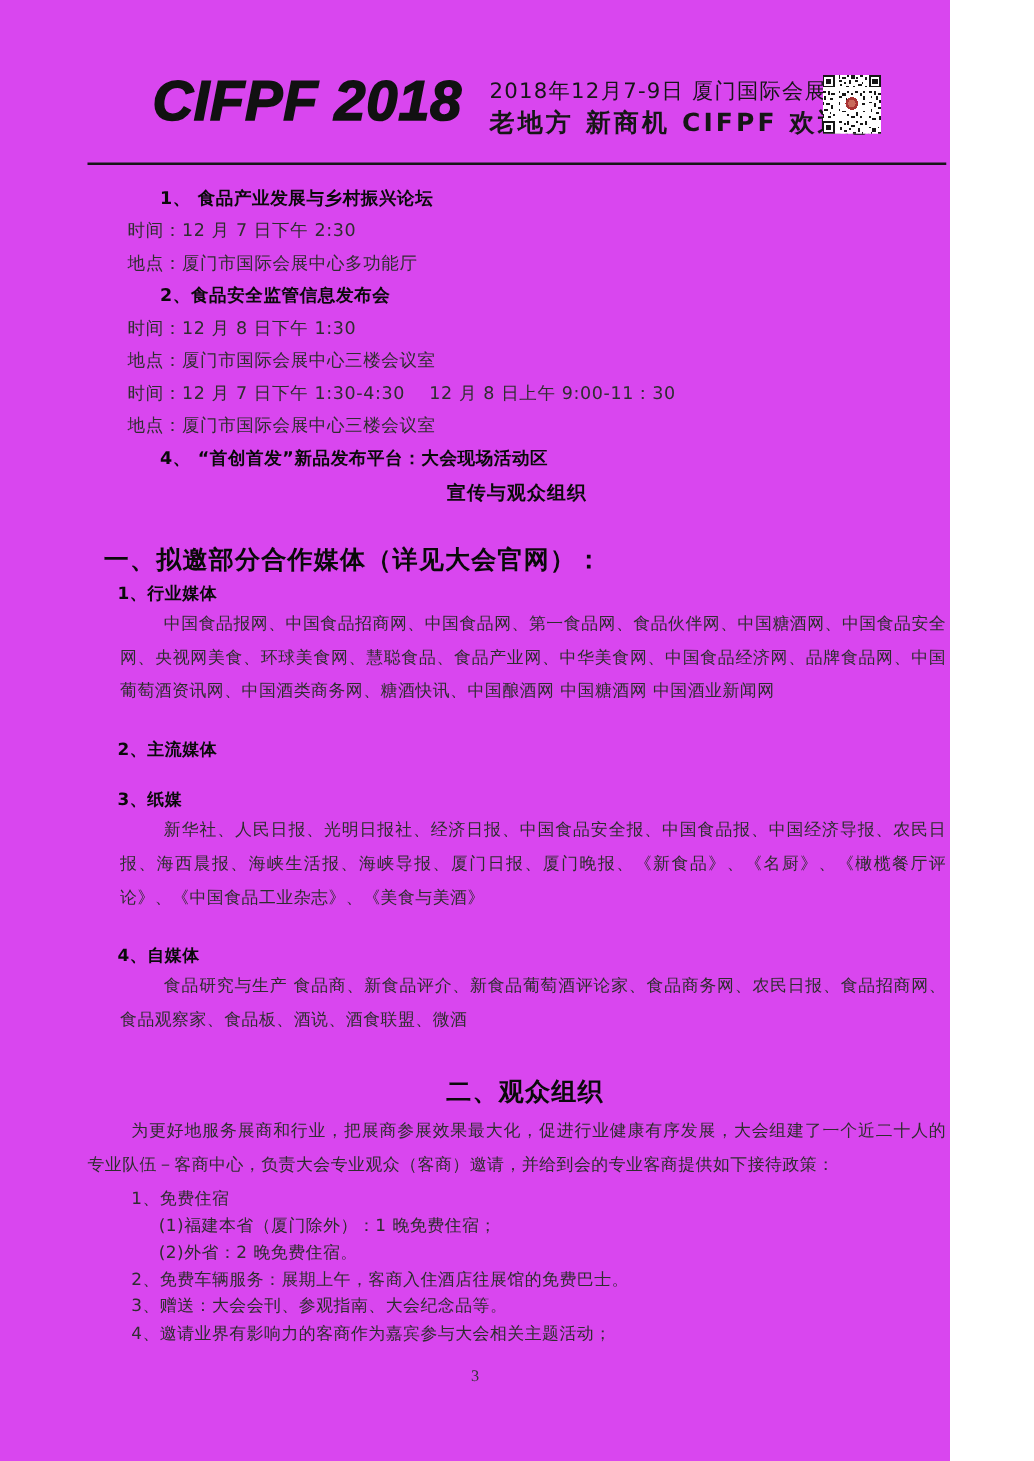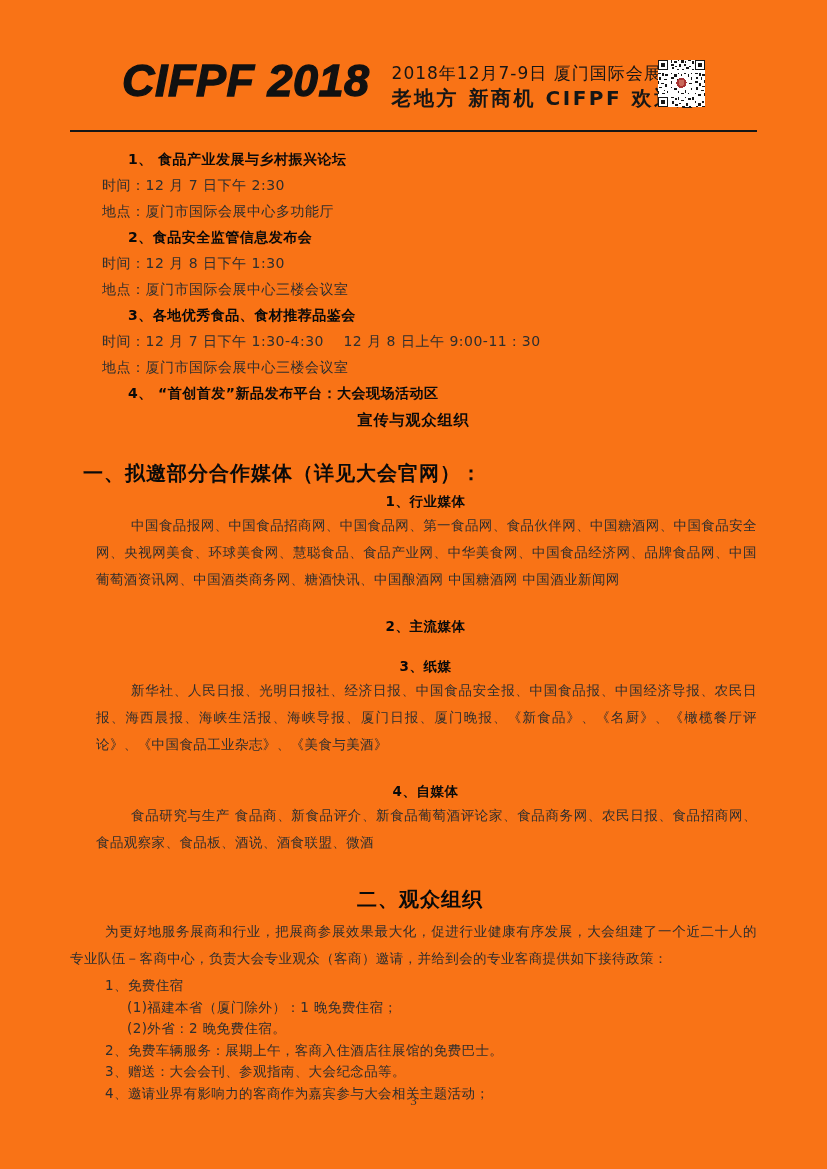--- a/index.html
+++ b/index.html
@@ -1,19 +1,19 @@
 <!DOCTYPE html>
 <html><head>
 <meta charset="utf-8">
 <style>
   html,body{margin:0;padding:0;background:#ffffff;}
   .page{
     position:relative;
-    width:827px;height:1169px;
-    background:#f97316;
+    width:760px;height:1169px;
+    background:#d946ef;
     color:#2b2b2b;
     font-family:"DejaVu Sans","Liberation Sans",sans-serif;
     overflow:hidden;
   }
   
   .header{position:absolute;top:55px;left:122px;right:70px;display:flex;align-items:flex-start;}
   .logo{
     font-family:"Liberation Sans","DejaVu Sans",sans-serif;
     font-size:45px;line-height:52px;font-weight:900;font-style:italic;
     color:#111;-webkit-text-stroke:1.3px #111;letter-spacing:0.5px;white-space:nowrap;
@@ -38,21 +38,21 @@
     font-size:14px;line-height:14px;color:#2e2e2e;
     margin:12px 0;padding-left:32px;letter-spacing:0.5px;
   }
   .h1{
     font-size:20px;line-height:18px;font-weight:bold;color:#0a0a0a;
     margin:36px 0 0 13px;letter-spacing:1px;
   }
   .h1.h2gap{margin-top:34px;text-align:center;}
   .group-label{
     font-size:13.5px;line-height:14px;font-weight:bold;color:#0a0a0a;
-    margin:26px 0 0 24px;letter-spacing:0.5px;text-align:center;
+    margin:26px 0 0 24px;letter-spacing:0.5px;
   }
   .group-label.first{margin-top:12px;}
   .group-text{
     font-size:13.5px;line-height:27px;color:#2e2e2e;
     margin:4px 0 0 26px;text-indent:2.6em;letter-spacing:0.4px;text-align:justify;
   }
   .intro{
     font-size:13.5px;line-height:27px;color:#2e2e2e;
     margin:10px 0 0 0;text-indent:2.6em;letter-spacing:0.4px;text-align:justify;
   }
@@ -188,21 +188,20 @@
 
 
     <p class="act-name">1、 食品产业发展与乡村振兴论坛</p>
     <p class="act-line">时间：12 月 7 日下午 2:30</p>
     <p class="act-line">地点：厦门市国际会展中心多功能厅</p>
 
     <p class="act-name">2、食品安全监管信息发布会</p>
     <p class="act-line">时间：12 月 8 日下午 1:30</p>
     <p class="act-line">地点：厦门市国际会展中心三楼会议室</p>
 
-    <p class="act-name">3、各地优秀食品、食材推荐品鉴会</p>
     <p class="act-line">时间：12 月 7 日下午 1:30-4:30　 12 月 8 日上午 9:00-11：30</p>
     <p class="act-line">地点：厦门市国际会展中心三楼会议室</p>
 
     <p class="act-name">4、 “首创首发”新品发布平台：大会现场活动区</p>
 
     <h2 class="center-title t2">宣传与观众组织</h2>
 
     <h3 class="h1">一、拟邀部分合作媒体（详见大会官网）：</h3>
 
     <p class="group-label first">1、行业媒体</p>

